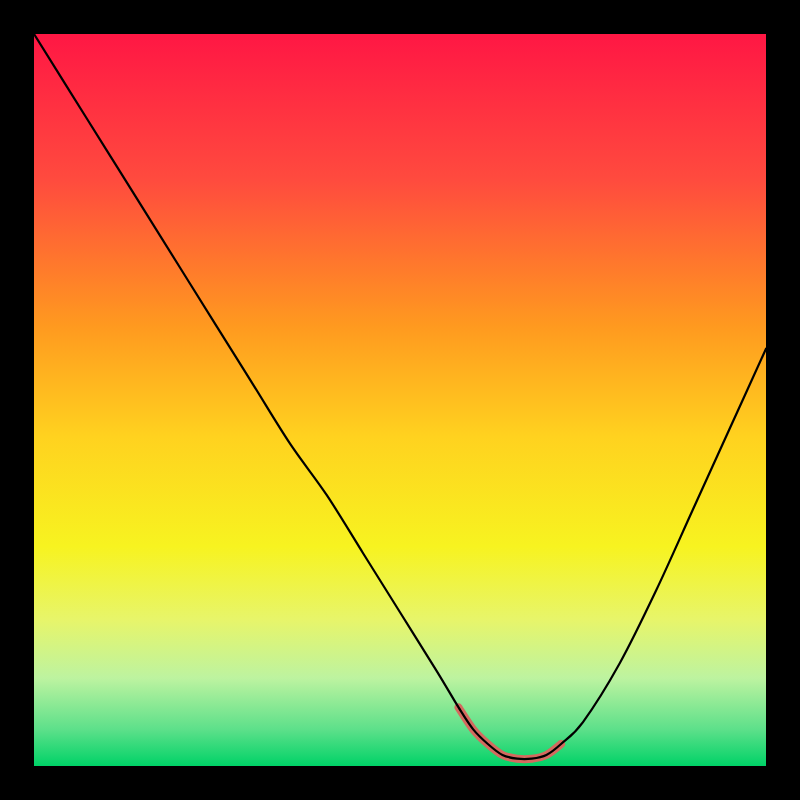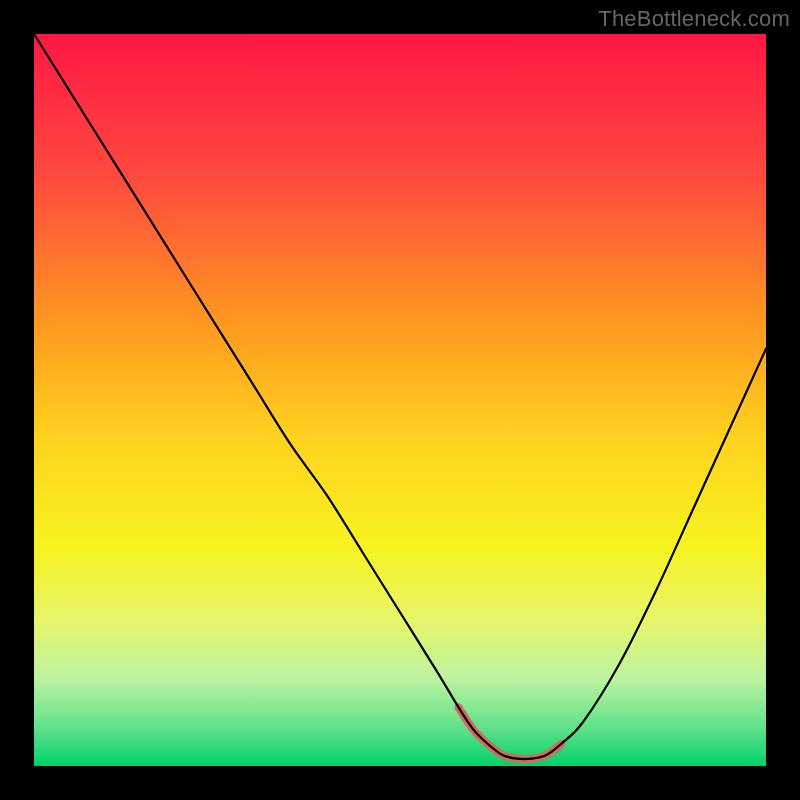--- a/index.html
+++ b/index.html
@@ -37,21 +37,20 @@
   svg {
     display: block;
     width: 100%;
     height: 100%;
   }
 </style>
 </head>
 <body>
 
 <div class="frame">
-  <div class="watermark">TheBottleneck.com</div>
 
   <div class="plot">
     <svg viewBox="0 0 732 732" preserveAspectRatio="none">
       <defs>
         <linearGradient id="bg-grad" x1="0" y1="0" x2="0" y2="1">
         <stop offset="0%" stop-color="#ff1744"></stop>
             <stop offset="20%" stop-color="#ff4b3e"></stop>
             <stop offset="40%" stop-color="#ff9a1f"></stop>
             <stop offset="55%" stop-color="#ffd21f"></stop>
             <stop offset="70%" stop-color="#f7f320"></stop>

